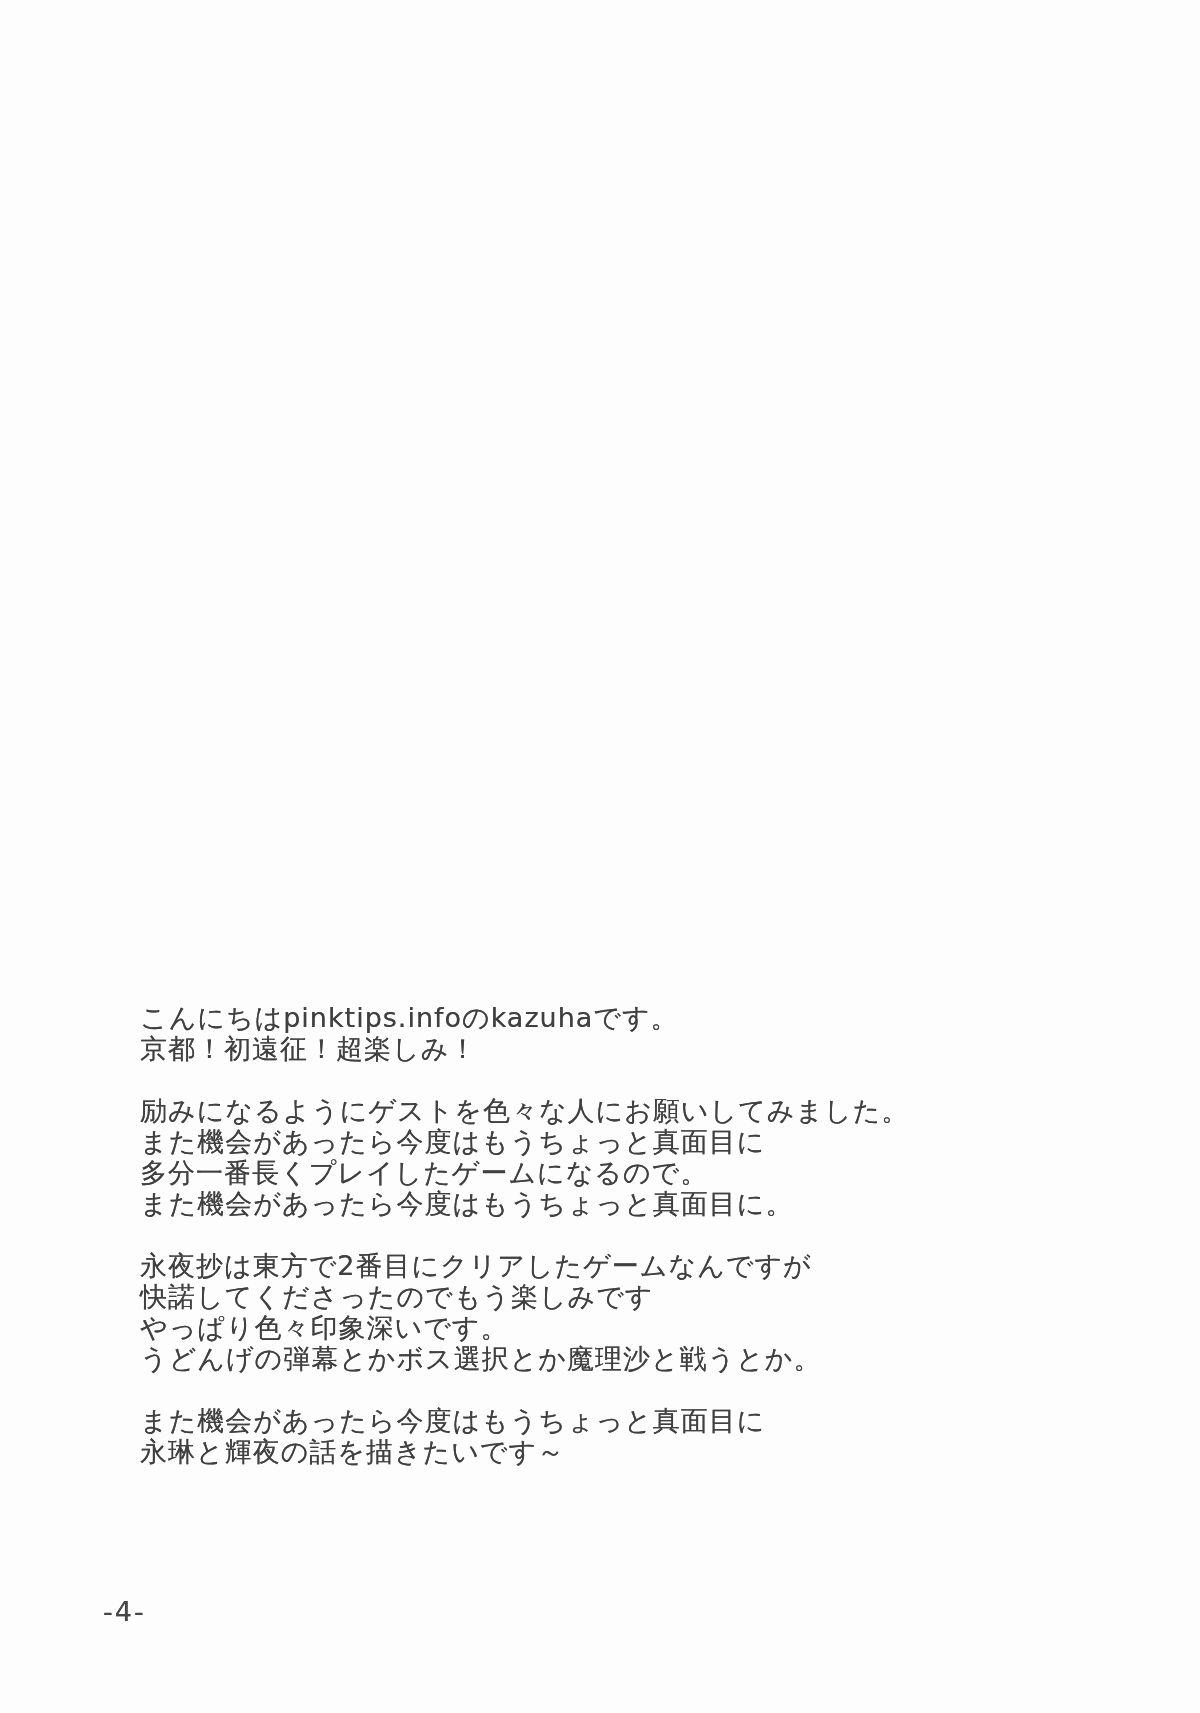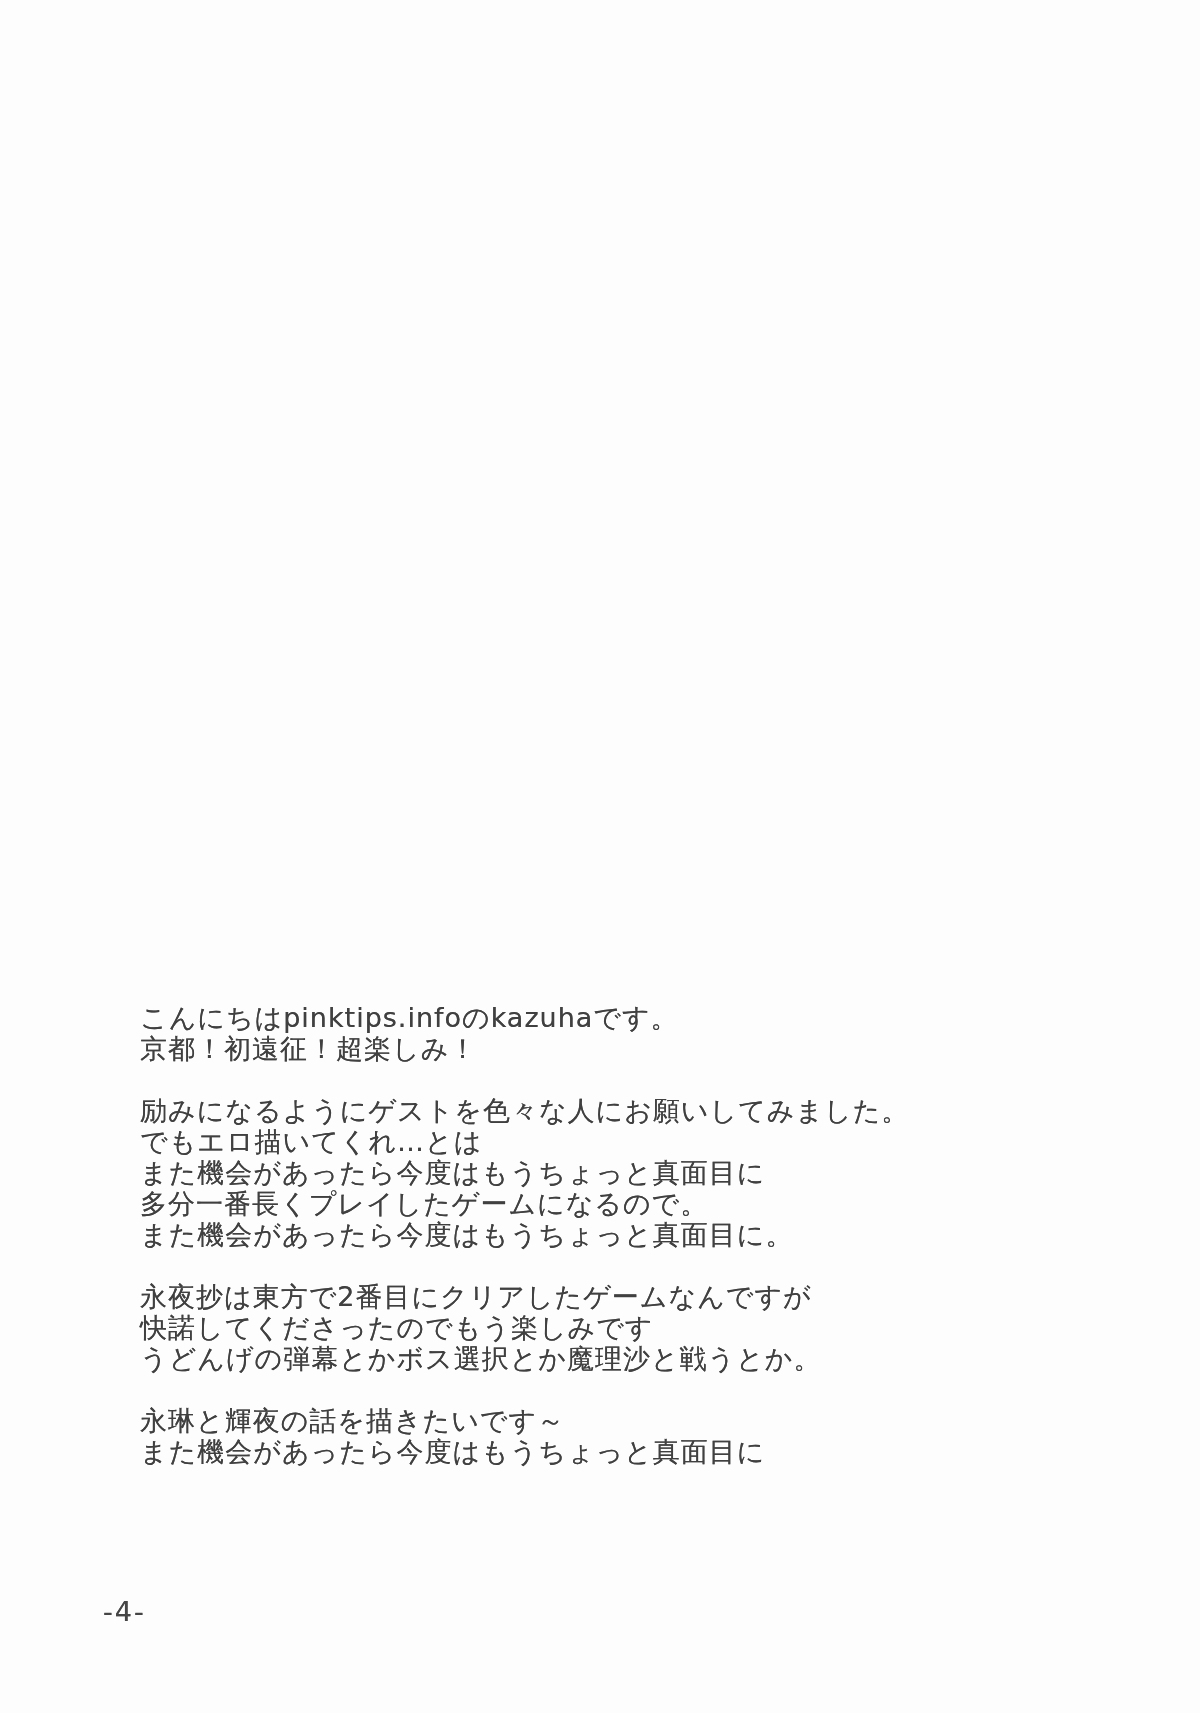--- a/index.html
+++ b/index.html
@@ -59,34 +59,34 @@
 
   <div class="afterword-block">
 
     <div class="para">
       <span class="line">こんにちはpinktips.infoのkazuhaです。</span>
       <span class="line">京都！初遠征！超楽しみ！</span>
     </div>
 
     <div class="para">
       <span class="line">励みになるようにゲストを色々な人にお願いしてみました。</span>
-      <span class="line">でもエロ描いてくれ…とは</span>
       <span class="line">また機会があったら今度はもうちょっと真面目に</span>
       <span class="line">多分一番長くプレイしたゲームになるので。</span>
       <span class="line">また機会があったら今度はもうちょっと真面目に。</span>
     </div>
 
     <div class="para">
       <span class="line">永夜抄は東方で2番目にクリアしたゲームなんですが</span>
       <span class="line">快諾してくださったのでもう楽しみです</span>
+      <span class="line">やっぱり色々印象深いです。</span>
       <span class="line">うどんげの弾幕とかボス選択とか魔理沙と戦うとか。</span>
     </div>
 
     <div class="para">
+      <span class="line">また機会があったら今度はもうちょっと真面目に</span>
       <span class="line">永琳と輝夜の話を描きたいです～</span>
-      <span class="line">また機会があったら今度はもうちょっと真面目に</span>
     </div>
 
   </div>
 
   <div class="page-number">-4-</div>
 
 </div>
 
 </body></html>

